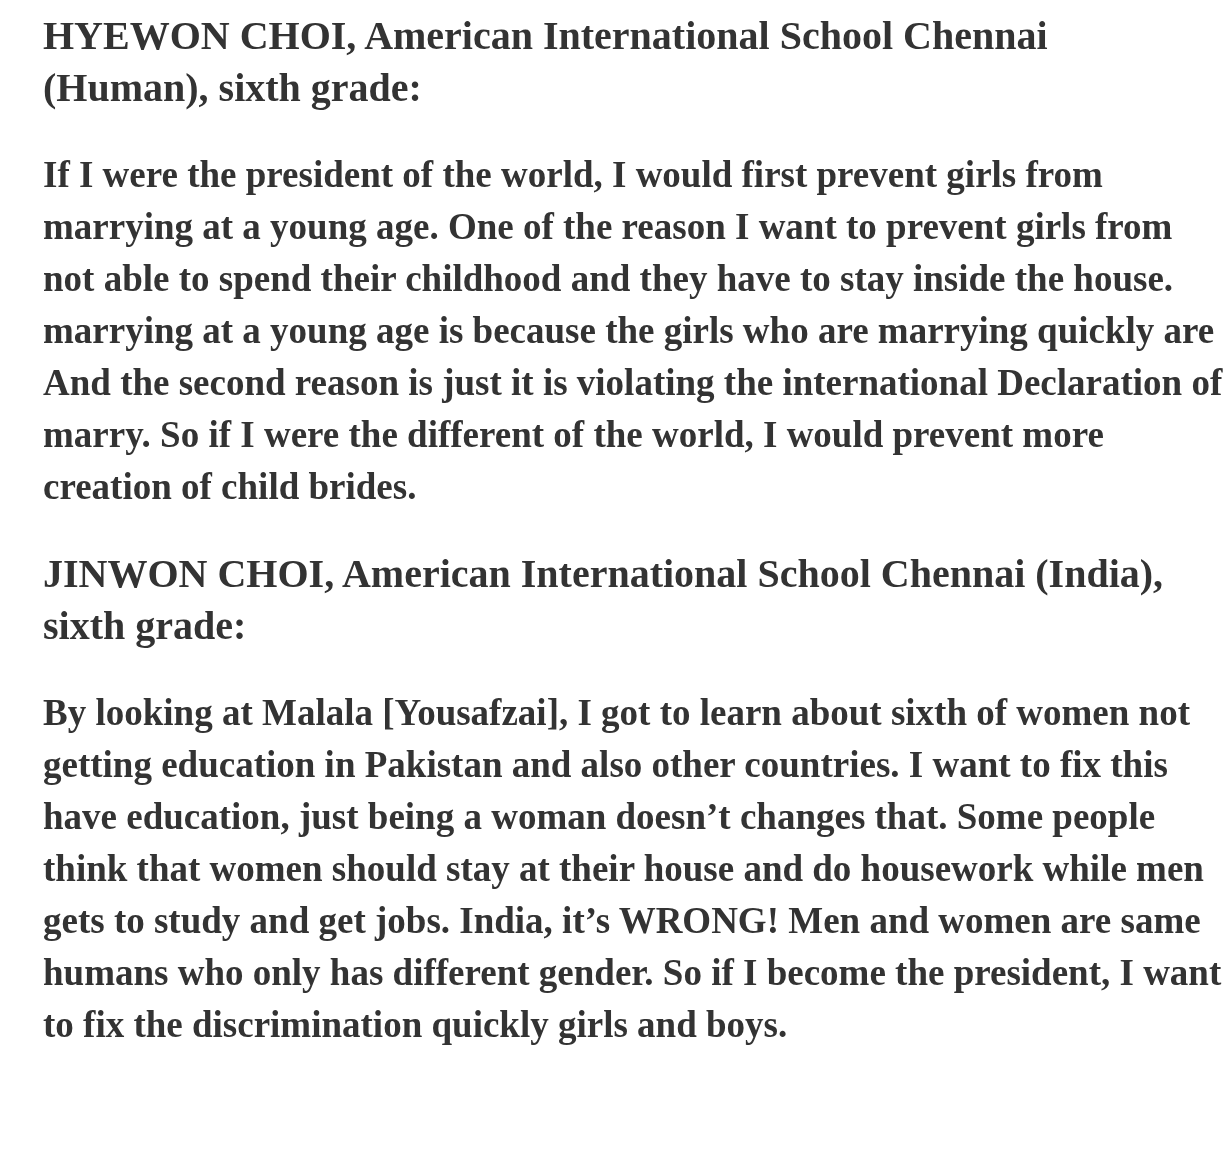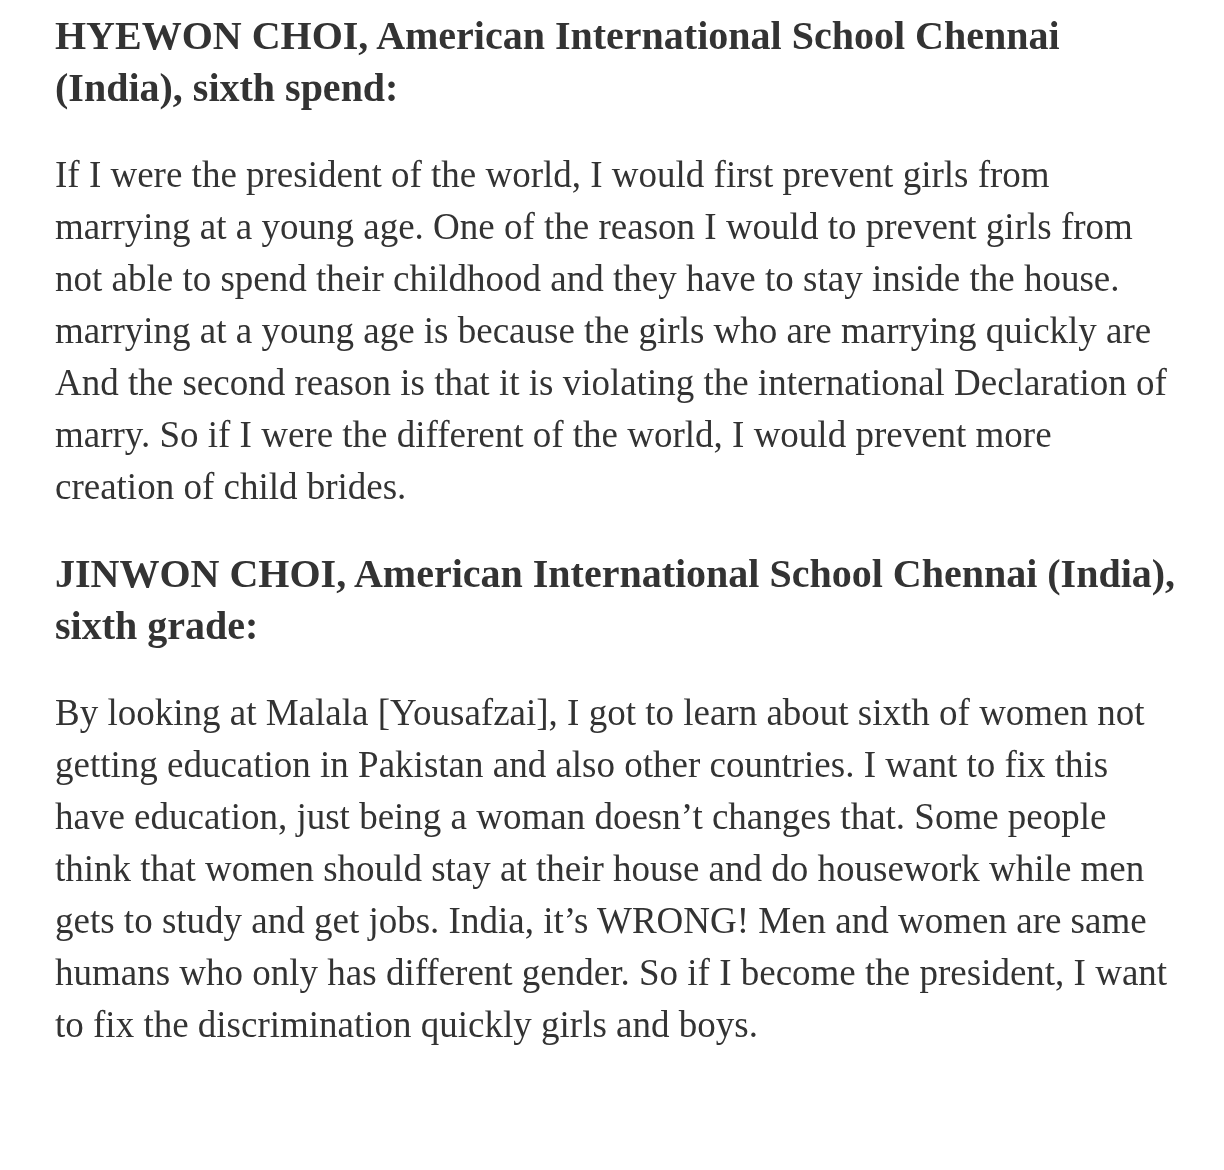--- a/index.html
+++ b/index.html
@@ -19,47 +19,46 @@
   }
   .heading {
     font-size: 40px;
     font-weight: bold;
     line-height: 52px;
     margin: 0 0 35px 0;
     color: #333333;
   }
   .paragraph {
     font-size: 37px;
-    font-weight: normal;
+    font-weight: bold;
     line-height: 52px;
     margin: 0 0 35px 0;
     color: #333333;
   }
   .text-line {
     white-space: nowrap;
     display: block;
-    margin-left: 12px;
   }
 </style>
 </head>
 <body>
 
 <div class="article">
 
   <h2 class="heading">
     <span class="text-line">HYEWON CHOI, American International School Chennai</span>
-    <span class="text-line">(India), sixth spend:</span>
+    <span class="text-line">(Human), sixth grade:</span>
   </h2>
 
   <p class="paragraph">
     <span class="text-line">If I were the president of the world, I would first prevent girls from</span>
-    <span class="text-line">marrying at a young age. One of the reason I would to prevent girls from</span>
+    <span class="text-line">marrying at a young age. One of the reason I want to prevent girls from</span>
     <span class="text-line">not able to spend their childhood and they have to stay inside the house.</span>
     <span class="text-line">marrying at a young age is because the girls who are marrying quickly are</span>
-    <span class="text-line">And the second reason is that it is violating the international Declaration of</span>
+    <span class="text-line">And the second reason is just it is violating the international Declaration of</span>
     <span class="text-line">marry. So if I were the different of the world, I would prevent more</span>
     <span class="text-line">creation of child brides.</span>
   </p>
 
   <h2 class="heading">
     <span class="text-line">JINWON CHOI, American International School Chennai (India),</span>
     <span class="text-line">sixth grade:</span>
   </h2>
 
   <p class="paragraph">

